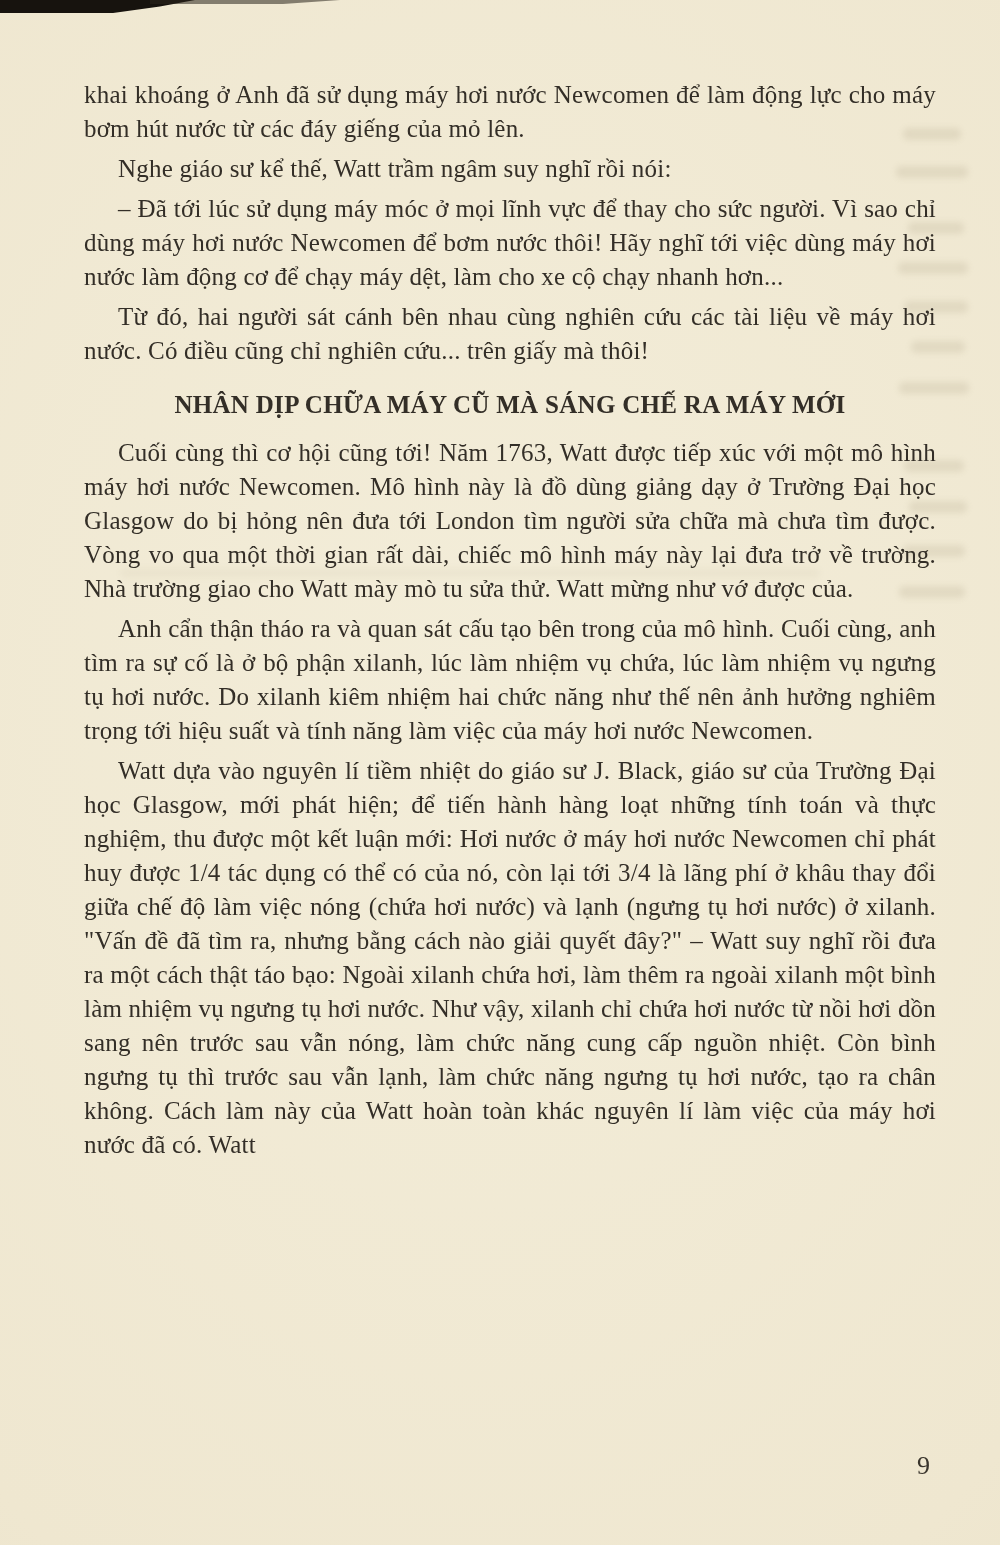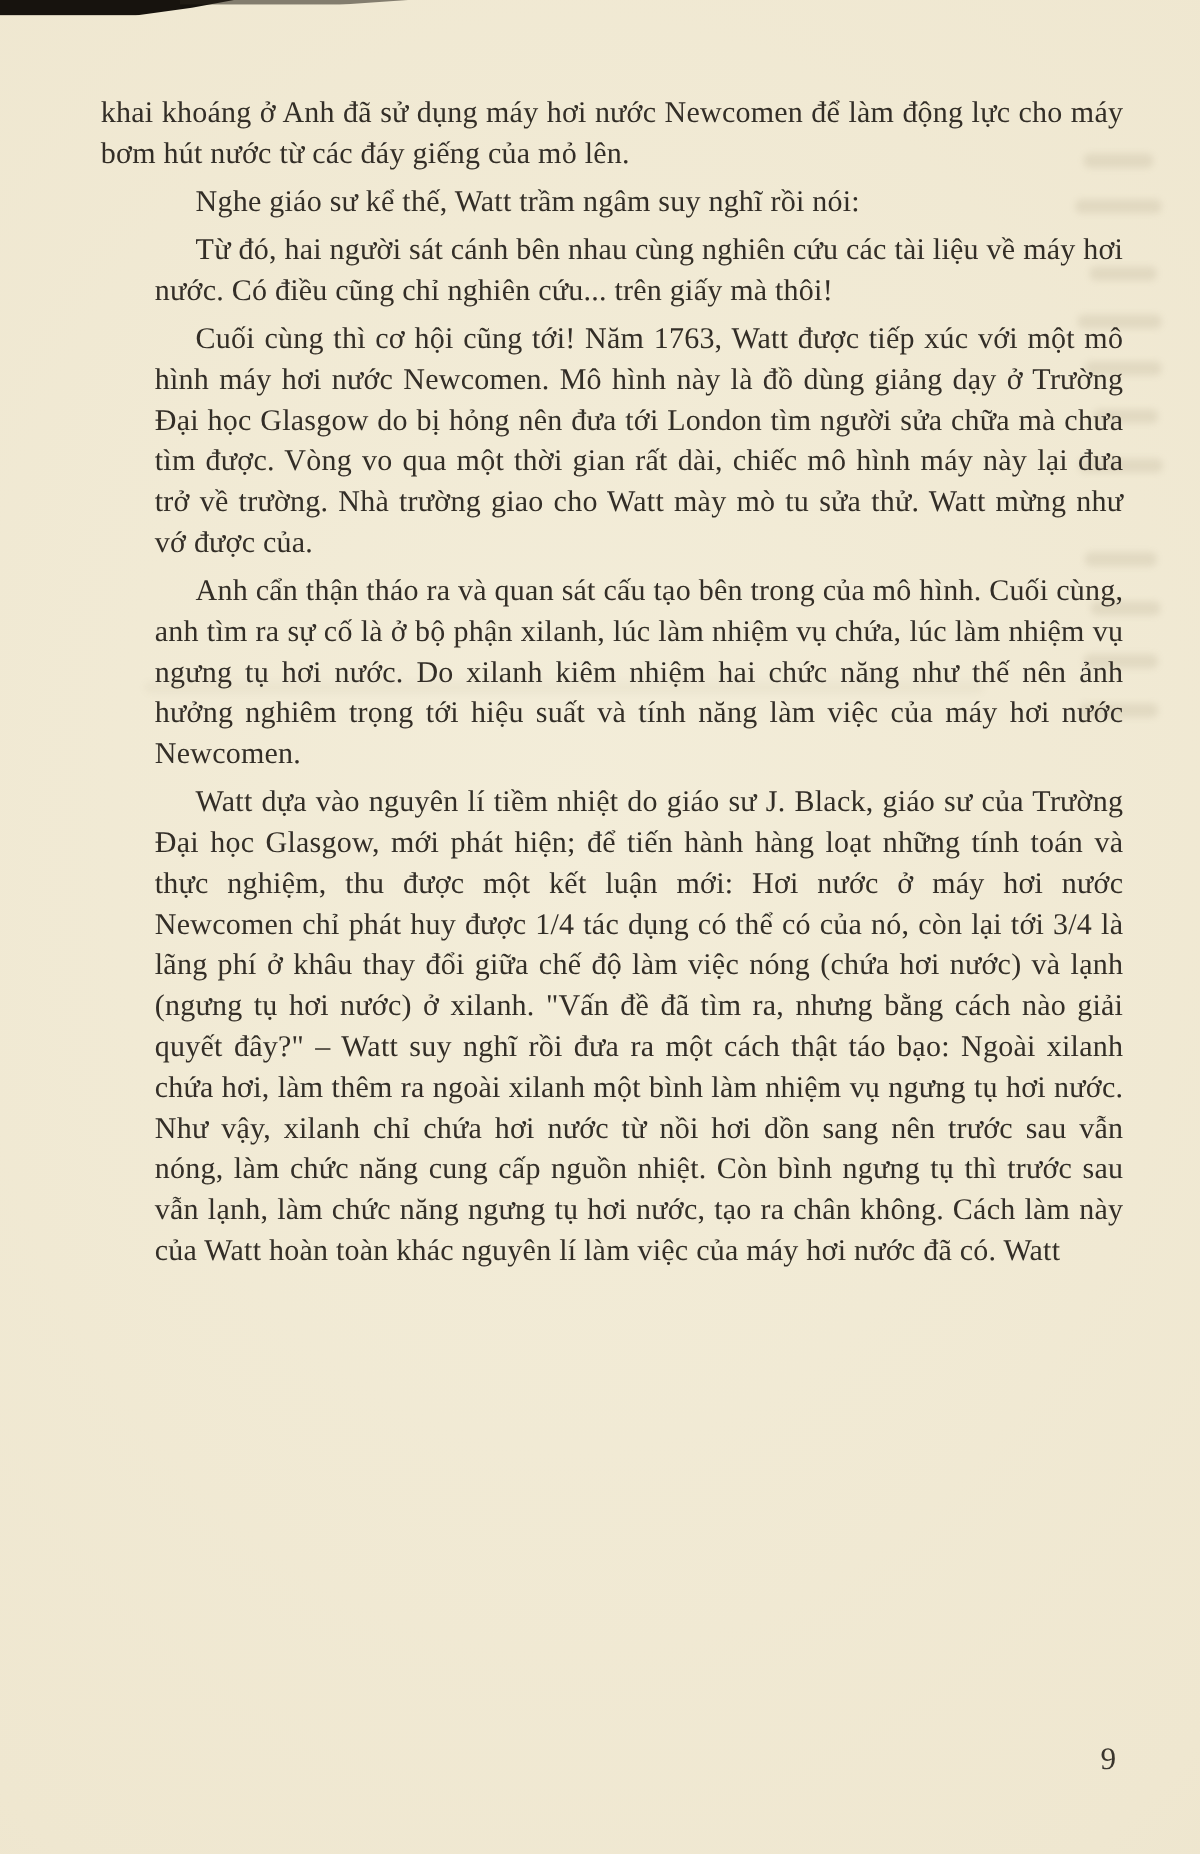--- a/index.html
+++ b/index.html
@@ -70,21 +70,20 @@
   }
   .text-block p {
     margin: 0 0 6px 0;
     font-size: 25px;
     line-height: 34px;
     text-align: justify;
     letter-spacing: 0.2px;
   }
   .text-block p.indent {
     text-indent: 34px;
-    margin-left: 45px;
   }
   .text-block h2 {
     font-size: 25px;
     line-height: 34px;
     font-weight: 700;
     text-align: center;
     margin: 20px 0 14px 0;
     letter-spacing: 0.3px;
   }
   .page-number {
@@ -112,22 +111,24 @@
   <div class="bleed b7"></div>
   <div class="bleed b8"></div>
   <div class="bleed b9"></div>
   <div class="bleed b10"></div>
   <div class="bleed b11"></div>
   <div class="bleed b12"></div>
 
   <div class="text-block">
     <p class="noindent">khai khoáng ở Anh đã sử dụng máy hơi nước Newcomen để làm động lực cho máy bơm hút nước từ các đáy giếng của mỏ lên.</p>
     <p class="indent">Nghe giáo sư kể thế, Watt trầm ngâm suy nghĩ rồi nói:</p>
+    <p class="indent">–  Đã tới lúc sử dụng máy móc ở mọi lĩnh vực để thay cho sức người. Vì sao chỉ dùng máy hơi nước Newcomen để bơm nước thôi! Hãy nghĩ tới việc dùng máy hơi nước làm động cơ để chạy máy dệt, làm cho xe cộ chạy nhanh hơn...</p>
     <p class="indent">Từ đó, hai người sát cánh bên nhau cùng nghiên cứu các tài liệu về máy hơi nước. Có điều cũng chỉ nghiên cứu... trên giấy mà thôi!</p>
 
+    <h2>NHÂN DỊP CHỮA MÁY CŨ MÀ SÁNG CHẾ RA MÁY MỚI</h2>
 
     <p class="indent">Cuối cùng thì cơ hội cũng tới! Năm 1763, Watt được tiếp xúc với một mô hình máy hơi nước Newcomen. Mô hình này là đồ dùng giảng dạy ở Trường Đại học Glasgow do bị hỏng nên đưa tới London tìm người sửa chữa mà chưa tìm được. Vòng vo qua một thời gian rất dài, chiếc mô hình máy này lại đưa trở về trường. Nhà trường giao cho Watt mày mò tu sửa thử. Watt mừng như vớ được của.</p>
     <p class="indent">Anh cẩn thận tháo ra và quan sát cấu tạo bên trong của mô hình. Cuối cùng, anh tìm ra sự cố là ở bộ phận xilanh, lúc làm nhiệm vụ chứa, lúc làm nhiệm vụ ngưng tụ hơi nước. Do xilanh kiêm nhiệm hai chức năng như thế nên ảnh hưởng nghiêm trọng tới hiệu suất và tính năng làm việc của máy hơi nước Newcomen.</p>
     <p class="indent">Watt dựa vào nguyên lí tiềm nhiệt do giáo sư J. Black, giáo sư của Trường Đại học Glasgow, mới phát hiện; để tiến hành hàng loạt những tính toán và thực nghiệm, thu được một kết luận mới: Hơi nước ở máy hơi nước Newcomen chỉ phát huy được 1/4 tác dụng có thể có của nó, còn lại tới 3/4 là lãng phí ở khâu thay đổi giữa chế độ làm việc nóng (chứa hơi nước) và lạnh (ngưng tụ hơi nước) ở xilanh. "Vấn đề đã tìm ra, nhưng bằng cách nào giải quyết đây?" – Watt suy nghĩ rồi đưa ra một cách thật táo bạo: Ngoài xilanh chứa hơi, làm thêm ra ngoài xilanh một bình làm nhiệm vụ ngưng tụ hơi nước. Như vậy, xilanh chỉ chứa hơi nước từ nồi hơi dồn sang nên trước sau vẫn nóng, làm chức năng cung cấp nguồn nhiệt. Còn bình ngưng tụ thì trước sau vẫn lạnh, làm chức năng ngưng tụ hơi nước, tạo ra chân không. Cách làm này của Watt hoàn toàn khác nguyên lí làm việc của máy hơi nước đã có. Watt</p>
   </div>
 
   <div class="page-number">9</div>
 
 </div>
 

